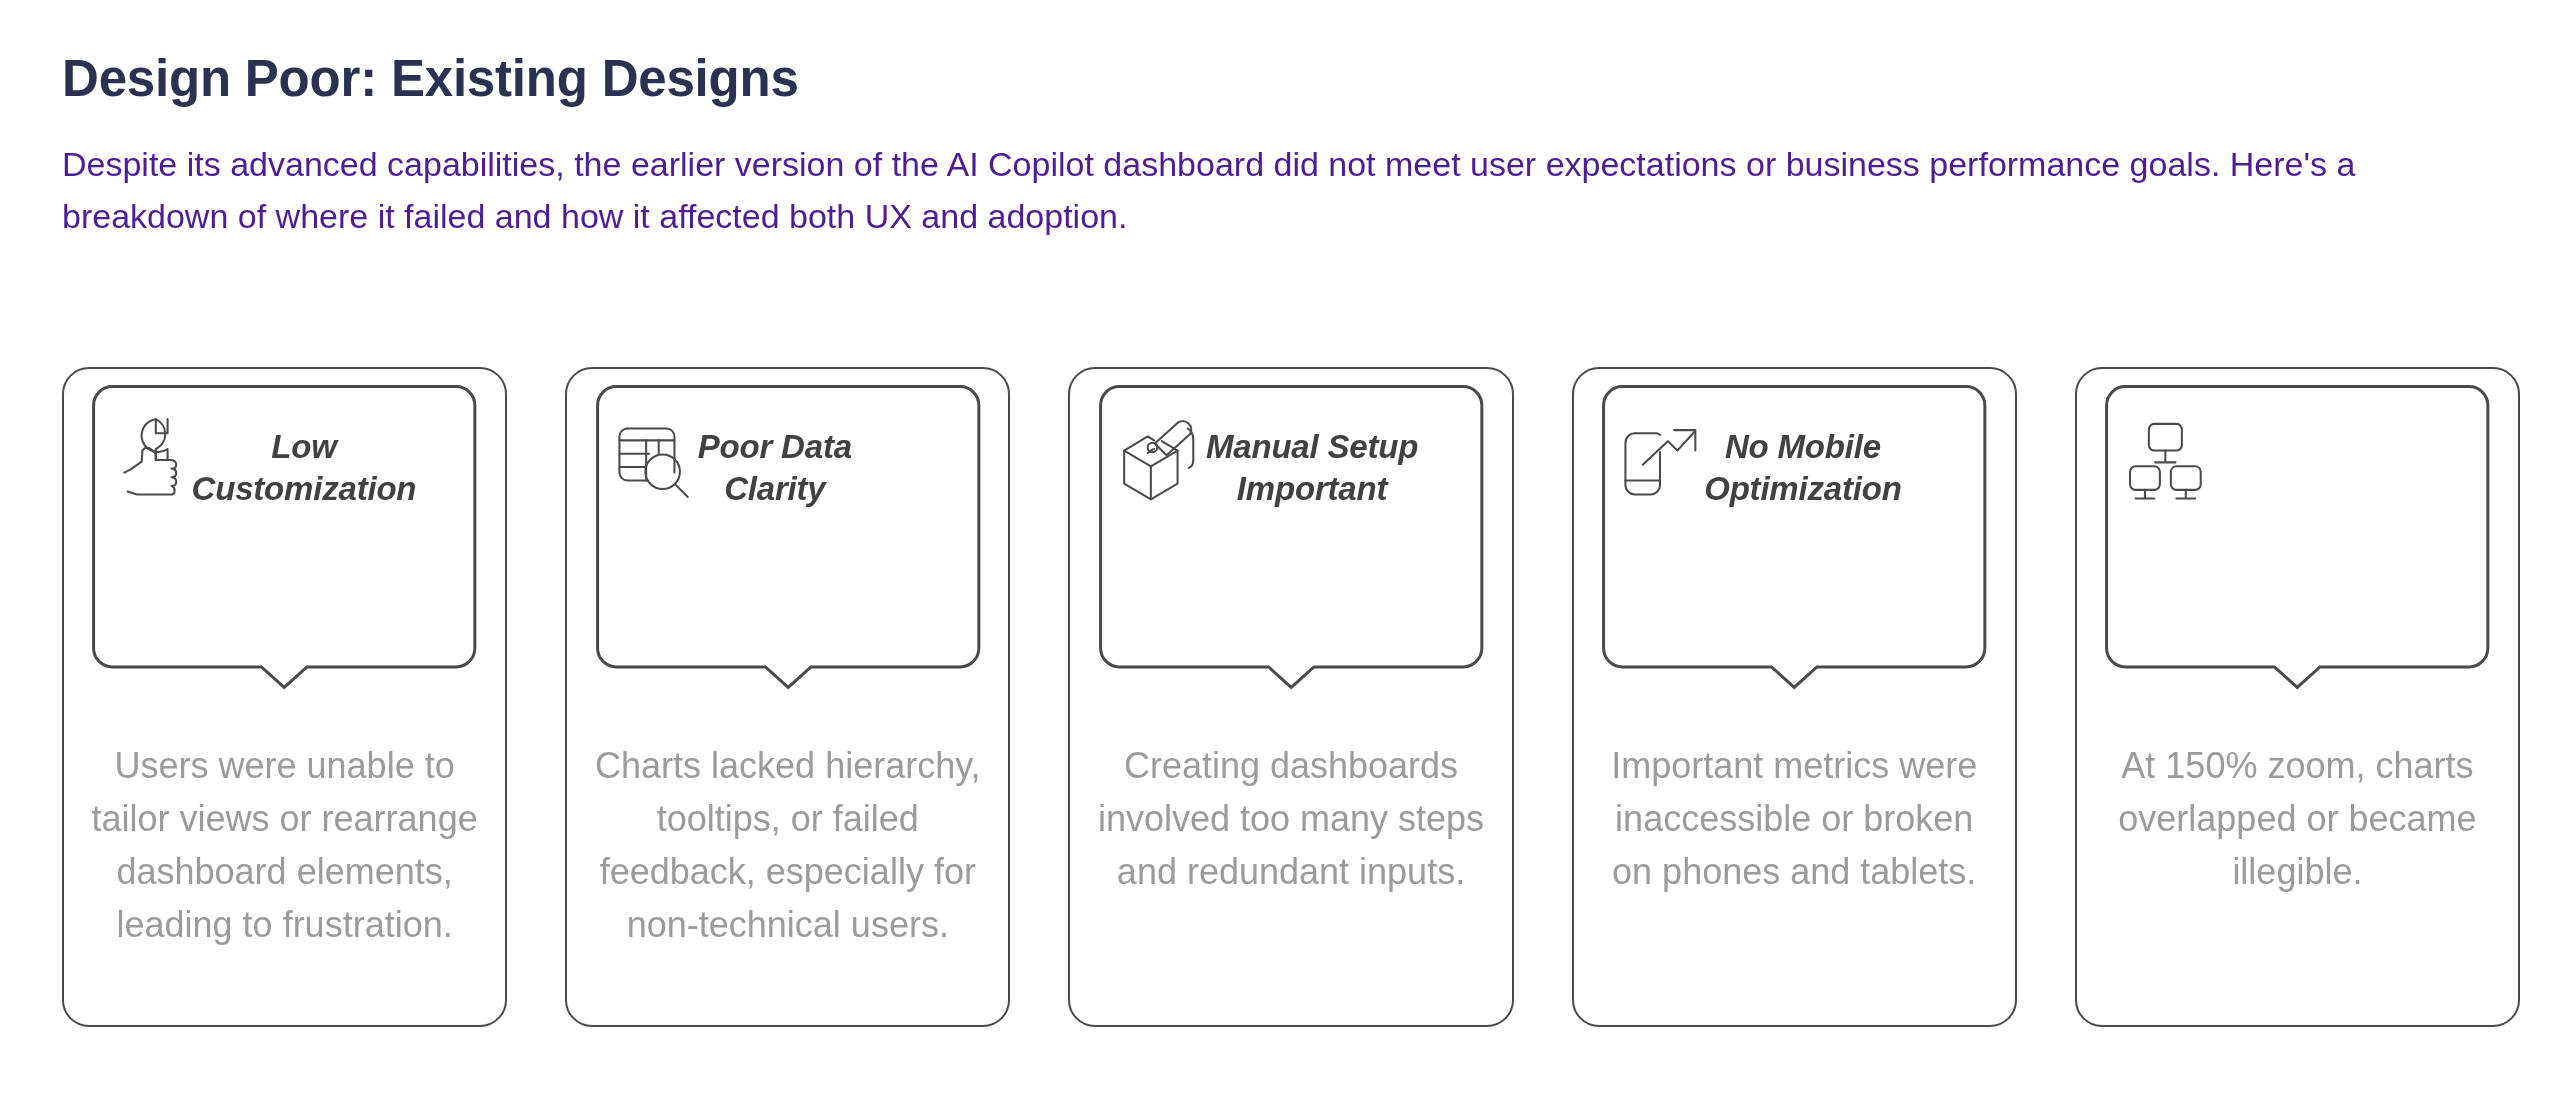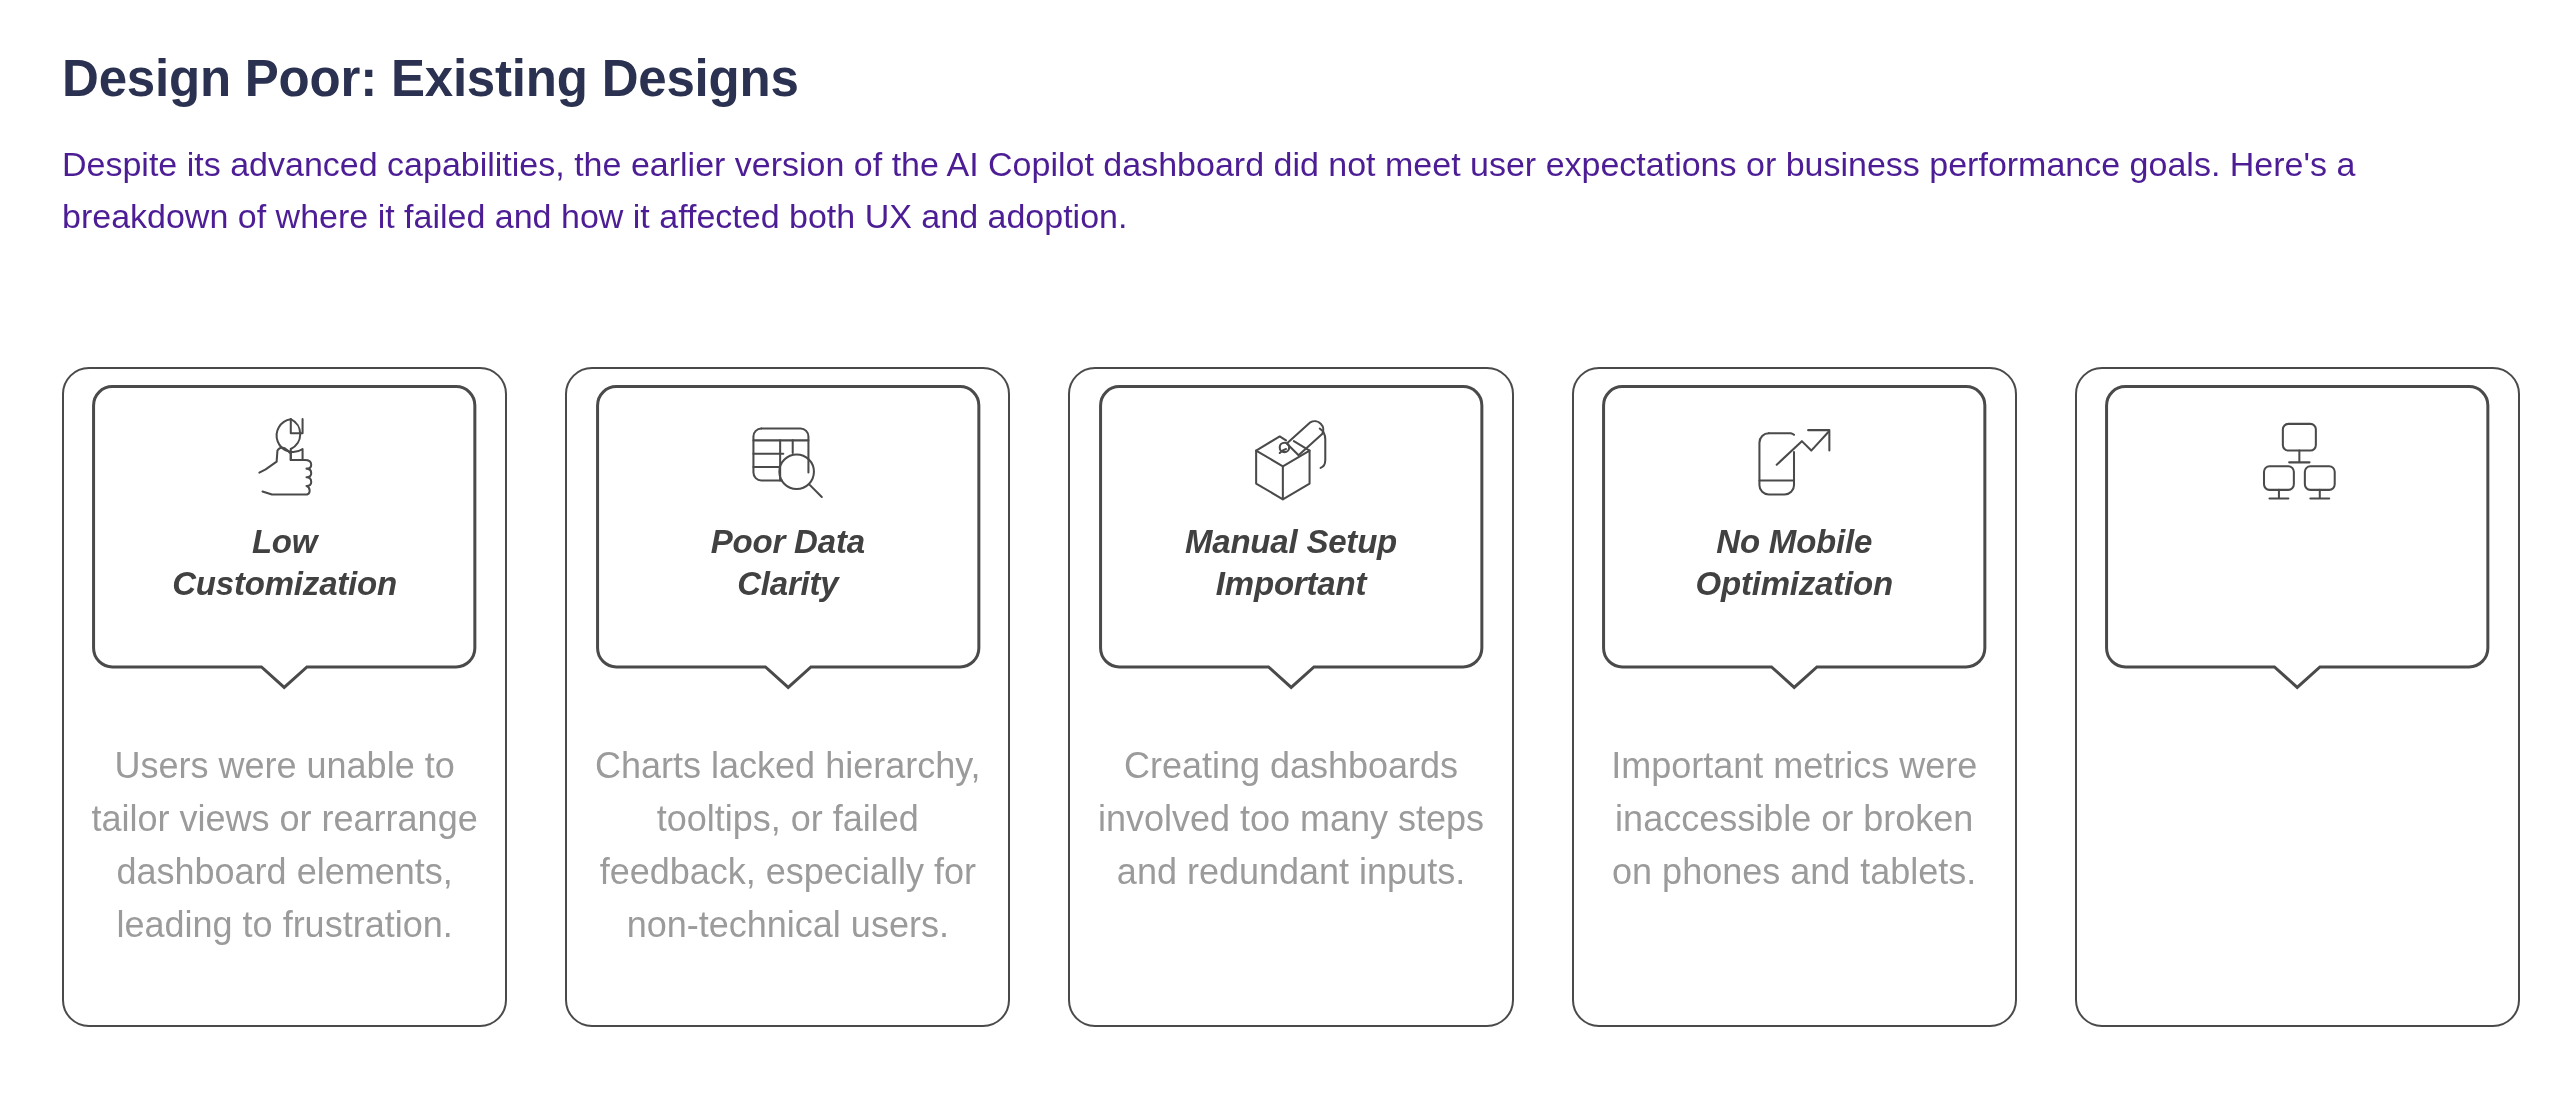--- a/index.html
+++ b/index.html
@@ -59,22 +59,21 @@
     position: absolute;
     inset: 0;
     width: 100%;
     height: 100%;
     overflow: visible;
   }
   .bubble-inner {
     position: absolute;
     inset: 0;
     display: flex;
-    flex-direction: column;
-    align-items: center;
+    flex-direction: row;
     padding: 27px 14.2px 0;
   }
 
   .icon-wrap {
     height: 95px;
     display: flex;
     align-items: center;
     justify-content: center;
   }
   .icon-wrap svg { display: block; }
@@ -220,17 +219,18 @@
               <rect x="14" y="64" width="38" height="30" rx="7"></rect>
               <path d="M33 94 V104"></path>
               <path d="M21 105 H45"></path>
               <rect x="66" y="64" width="38" height="30" rx="7"></rect>
               <path d="M85 94 V104"></path>
               <path d="M73 105 H97"></path>
             </svg>
           </div>
         </div>
       </div>
+      <div class="card-desc">At 150% zoom, charts overlapped or became illegible.</div>
     </div>
 
   </div>
 </div>
 
 
 </body></html>

